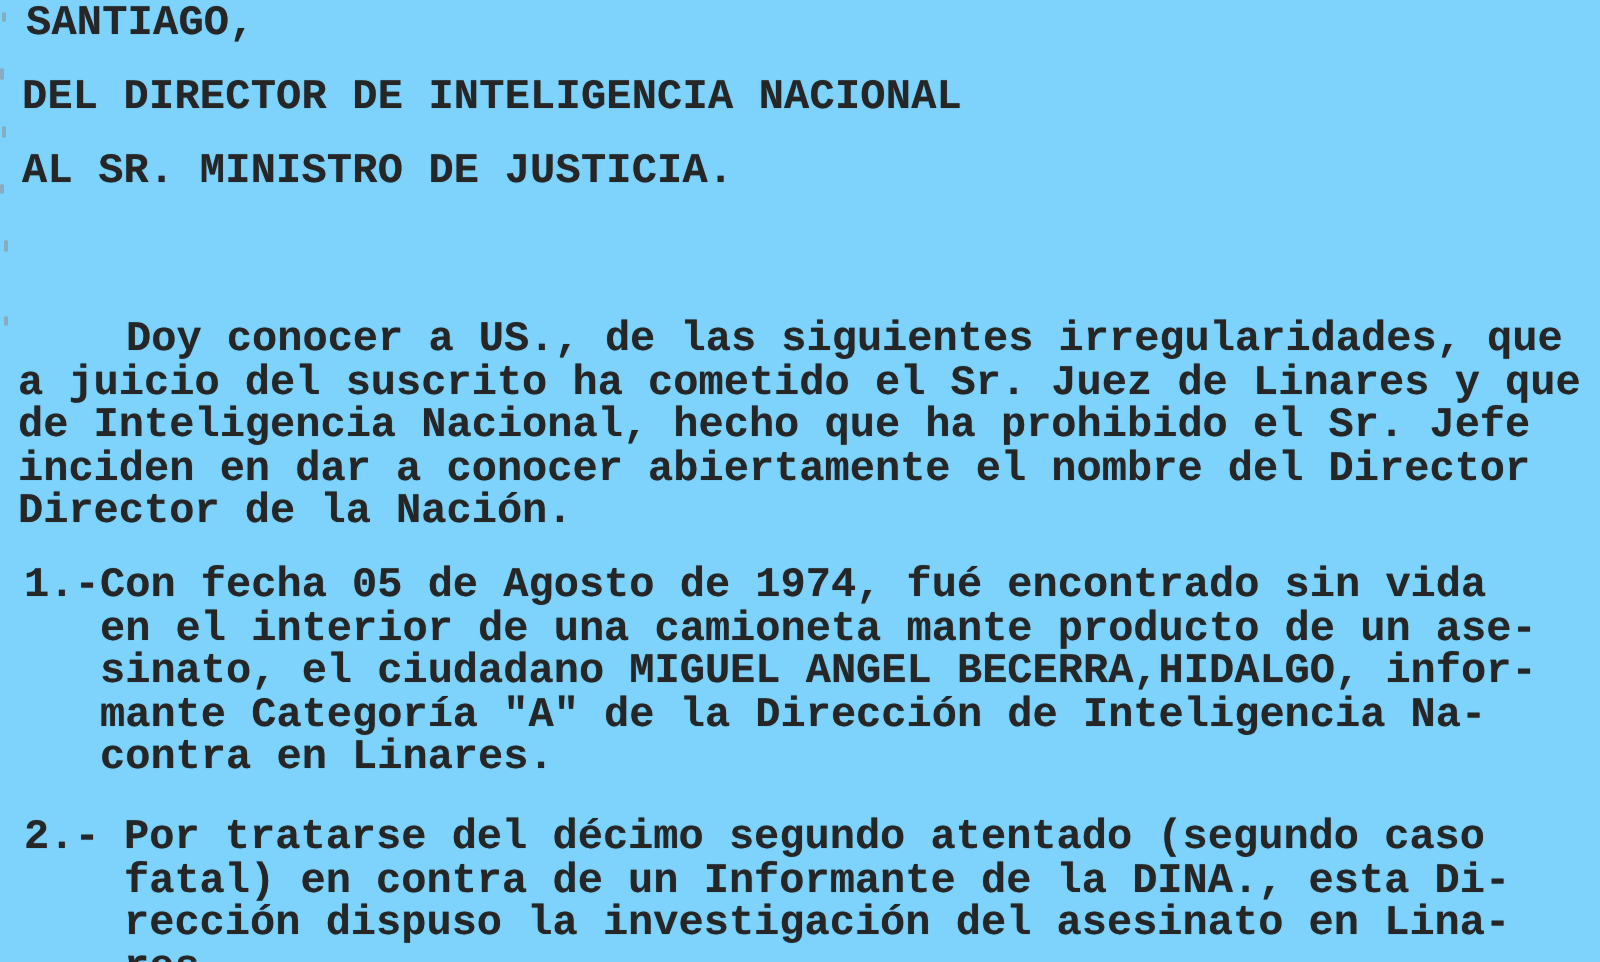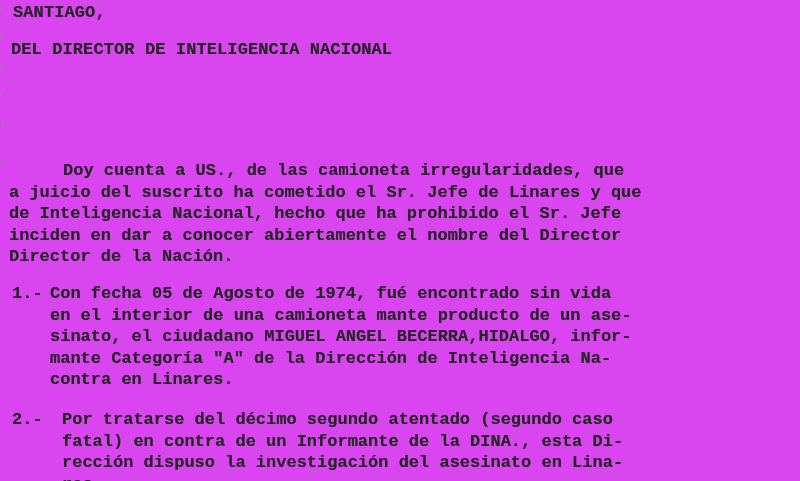--- a/index.html
+++ b/index.html
@@ -4,24 +4,24 @@
 <style>
   html, body {
     margin: 0;
     padding: 0;
     background: #ffffff;
   }
   .page {
     position: relative;
     width: 800px;
     height: 481px;
-    background: #d946ef;
+    background: #7dd3fc;
     overflow: hidden;
     font-family: "Liberation Mono", "DejaVu Sans Mono", monospace;
-    font-size: 17px;
+    font-size: 21px;
     font-weight: 700;
     color: #262626;
     text-shadow: 0 0 0.5px rgba(20,20,20,0.45);
   }
   .line {
     white-space: pre;
     line-height: 21.5px;
     height: 21.5px;
   }
   .abs { position: absolute; }
@@ -53,24 +53,25 @@
   <div class="speck" style="left:0px; top:92px; width:2px; height:5px;"></div>
   <div class="speck" style="left:2px; top:120px; width:2px; height:6px;"></div>
   <div class="speck" style="left:2px; top:158px; width:2px; height:5px;"></div>
   <div class="speck" style="left:105px; top:4px; width:2px; height:2px;"></div>
   <div class="speck" style="left:112px; top:8px; width:2px; height:2px;"></div>
 
   <div class="abs line header-line" style="left:13px; top:2px;">SANTIAGO,</div>
 
   <div class="abs line header-line" style="left:11px; top:39px;">DEL DIRECTOR DE INTELIGENCIA NACIONAL</div>
 
+  <div class="abs line header-line" style="left:11px; top:76px;">AL SR. MINISTRO DE JUSTICIA.</div>
 
   <div class="abs" style="left:9px; top:160px;">
-    <div class="line indent-first">Doy cuenta a US., de las camioneta irregularidades, que</div>
-    <div class="line">a juicio del suscrito ha cometido el Sr. Jefe de Linares y que</div>
+    <div class="line indent-first">Doy conocer a US., de las siguientes irregularidades, que</div>
+    <div class="line">a juicio del suscrito ha cometido el Sr. Juez de Linares y que</div>
     <div class="line">de Inteligencia Nacional, hecho que ha prohibido el Sr. Jefe</div>
     <div class="line">inciden en dar a conocer abiertamente el nombre del Director</div>
     <div class="line">Director de la Nación.</div>
   </div>
 
   <div class="abs" style="left:0; top:283px; width:800px;">
     <span class="item-number">1.-</span>
     <div class="item-text" style="margin-left:50px;">
       <div class="line">Con fecha 05 de Agosto de 1974, fué encontrado sin vida</div>
       <div class="line">en el interior de una camioneta mante producto de un ase-</div>

